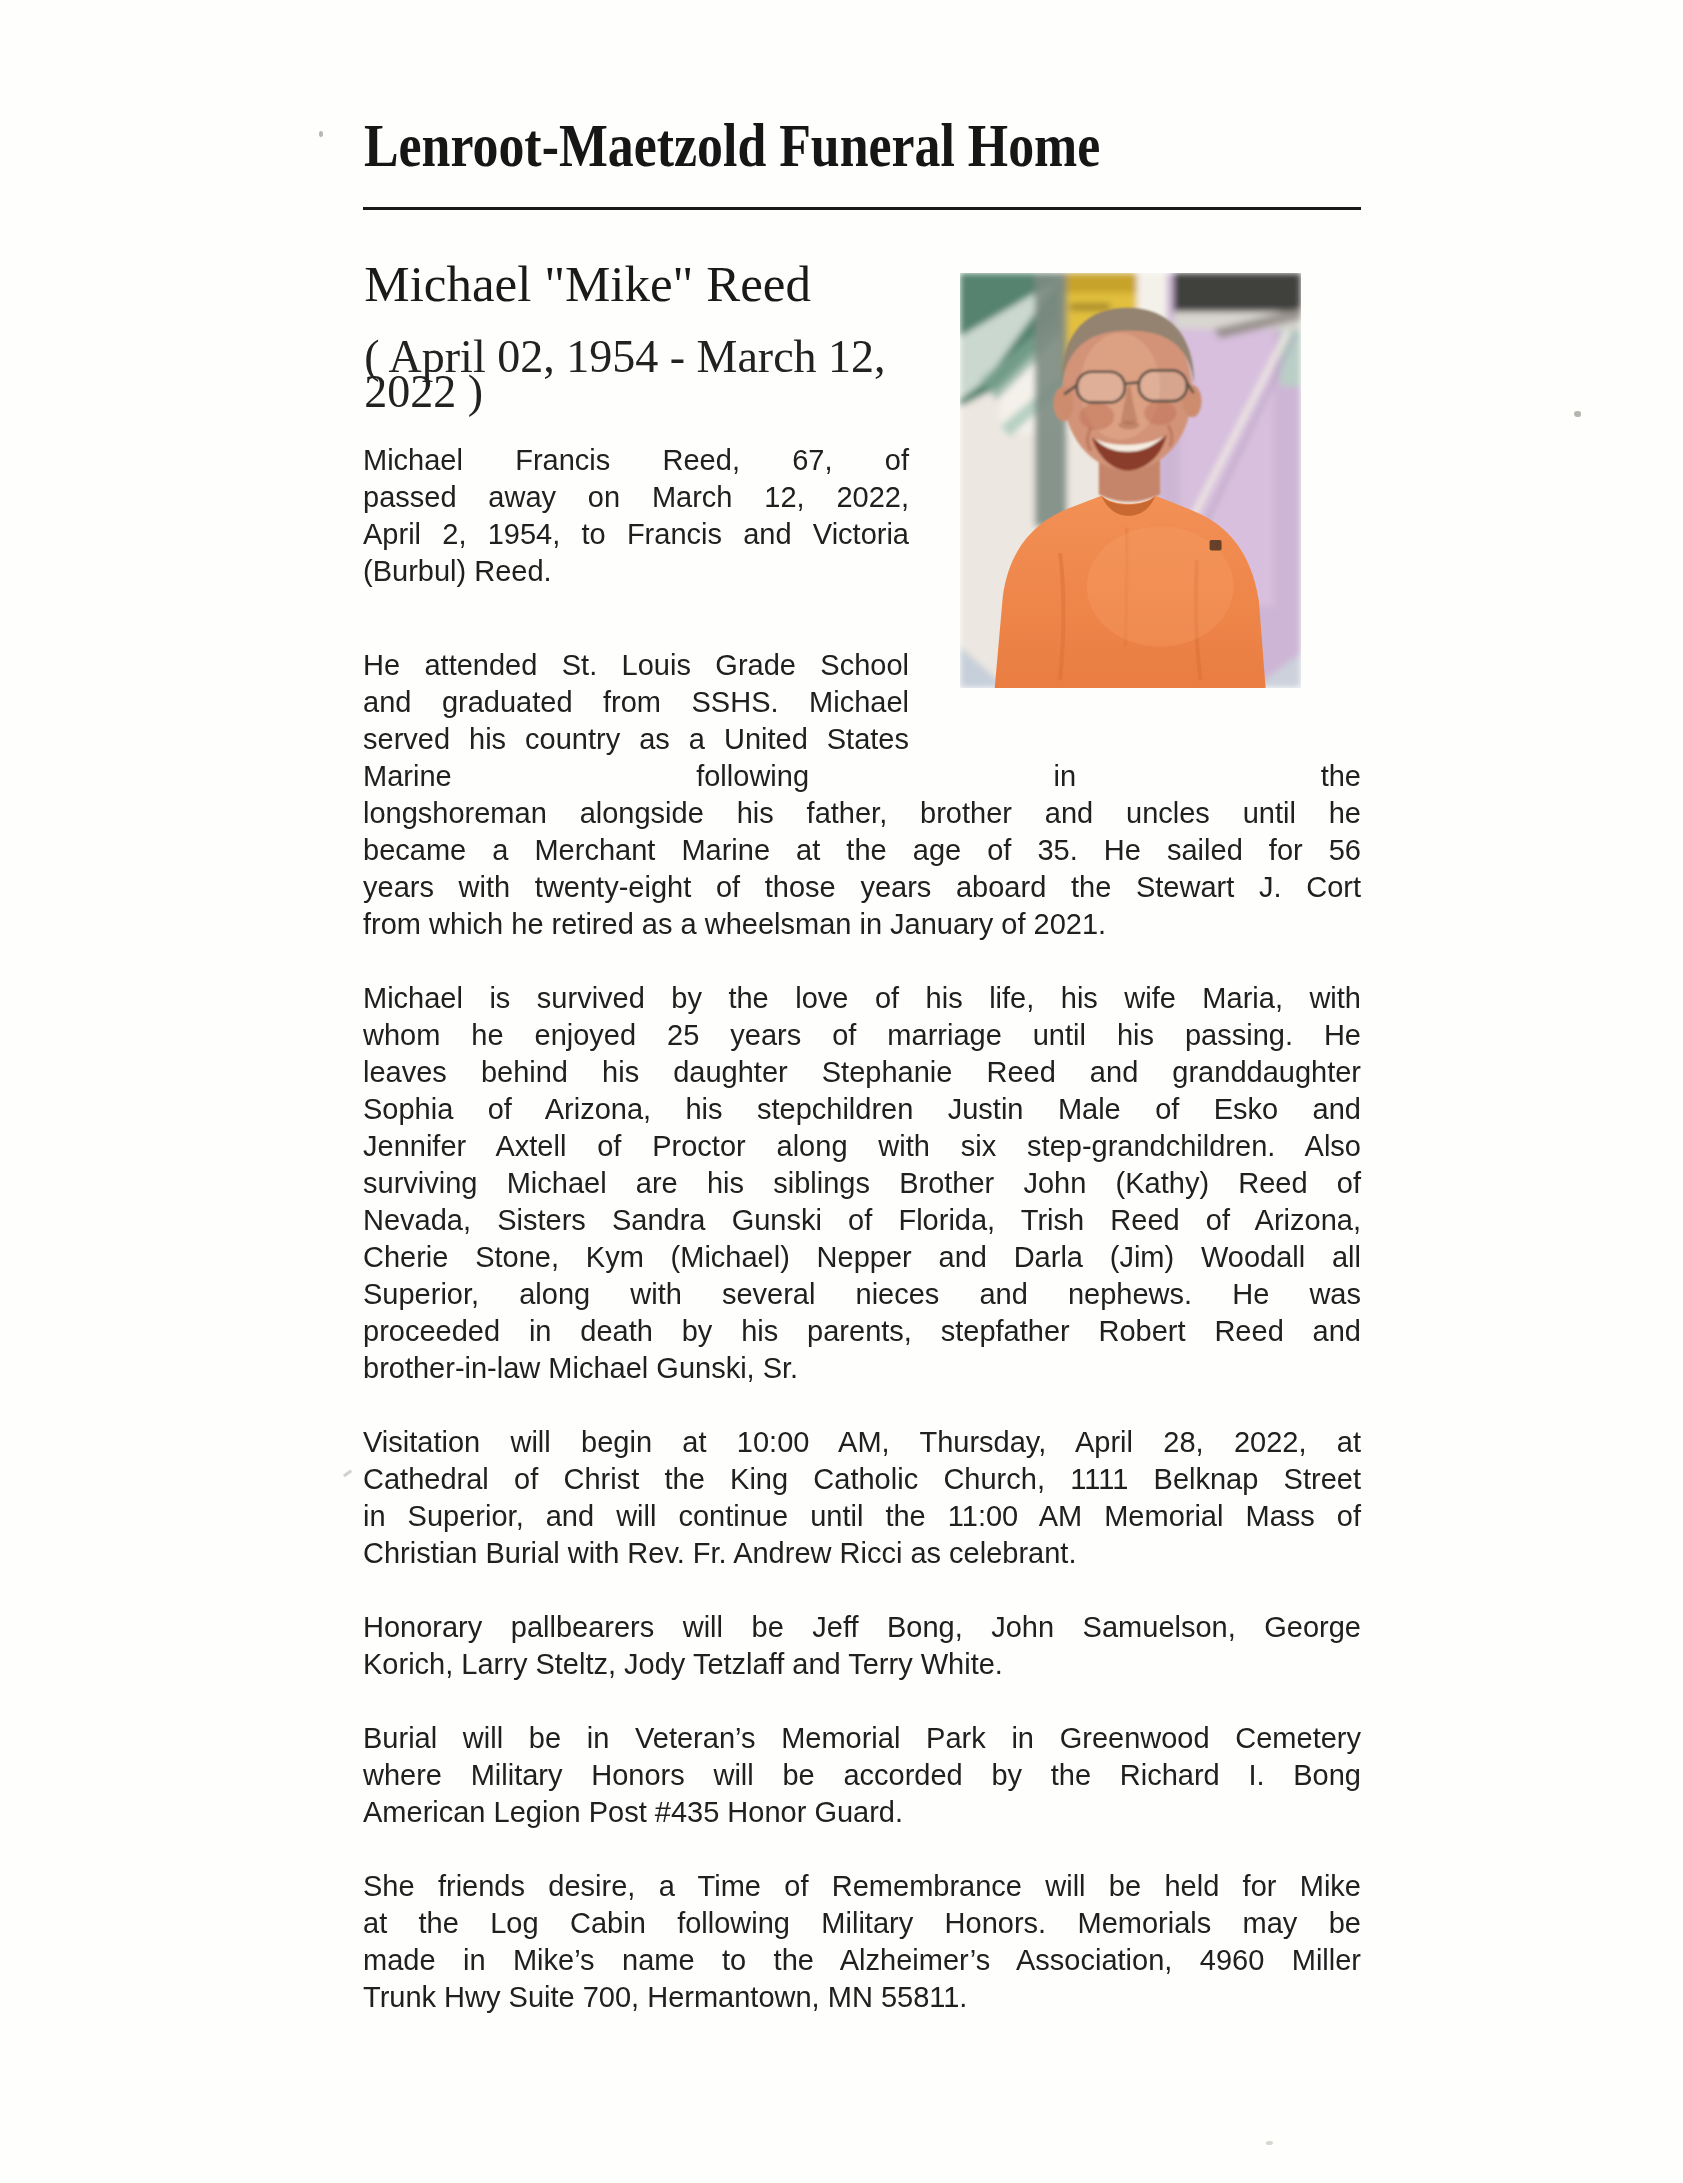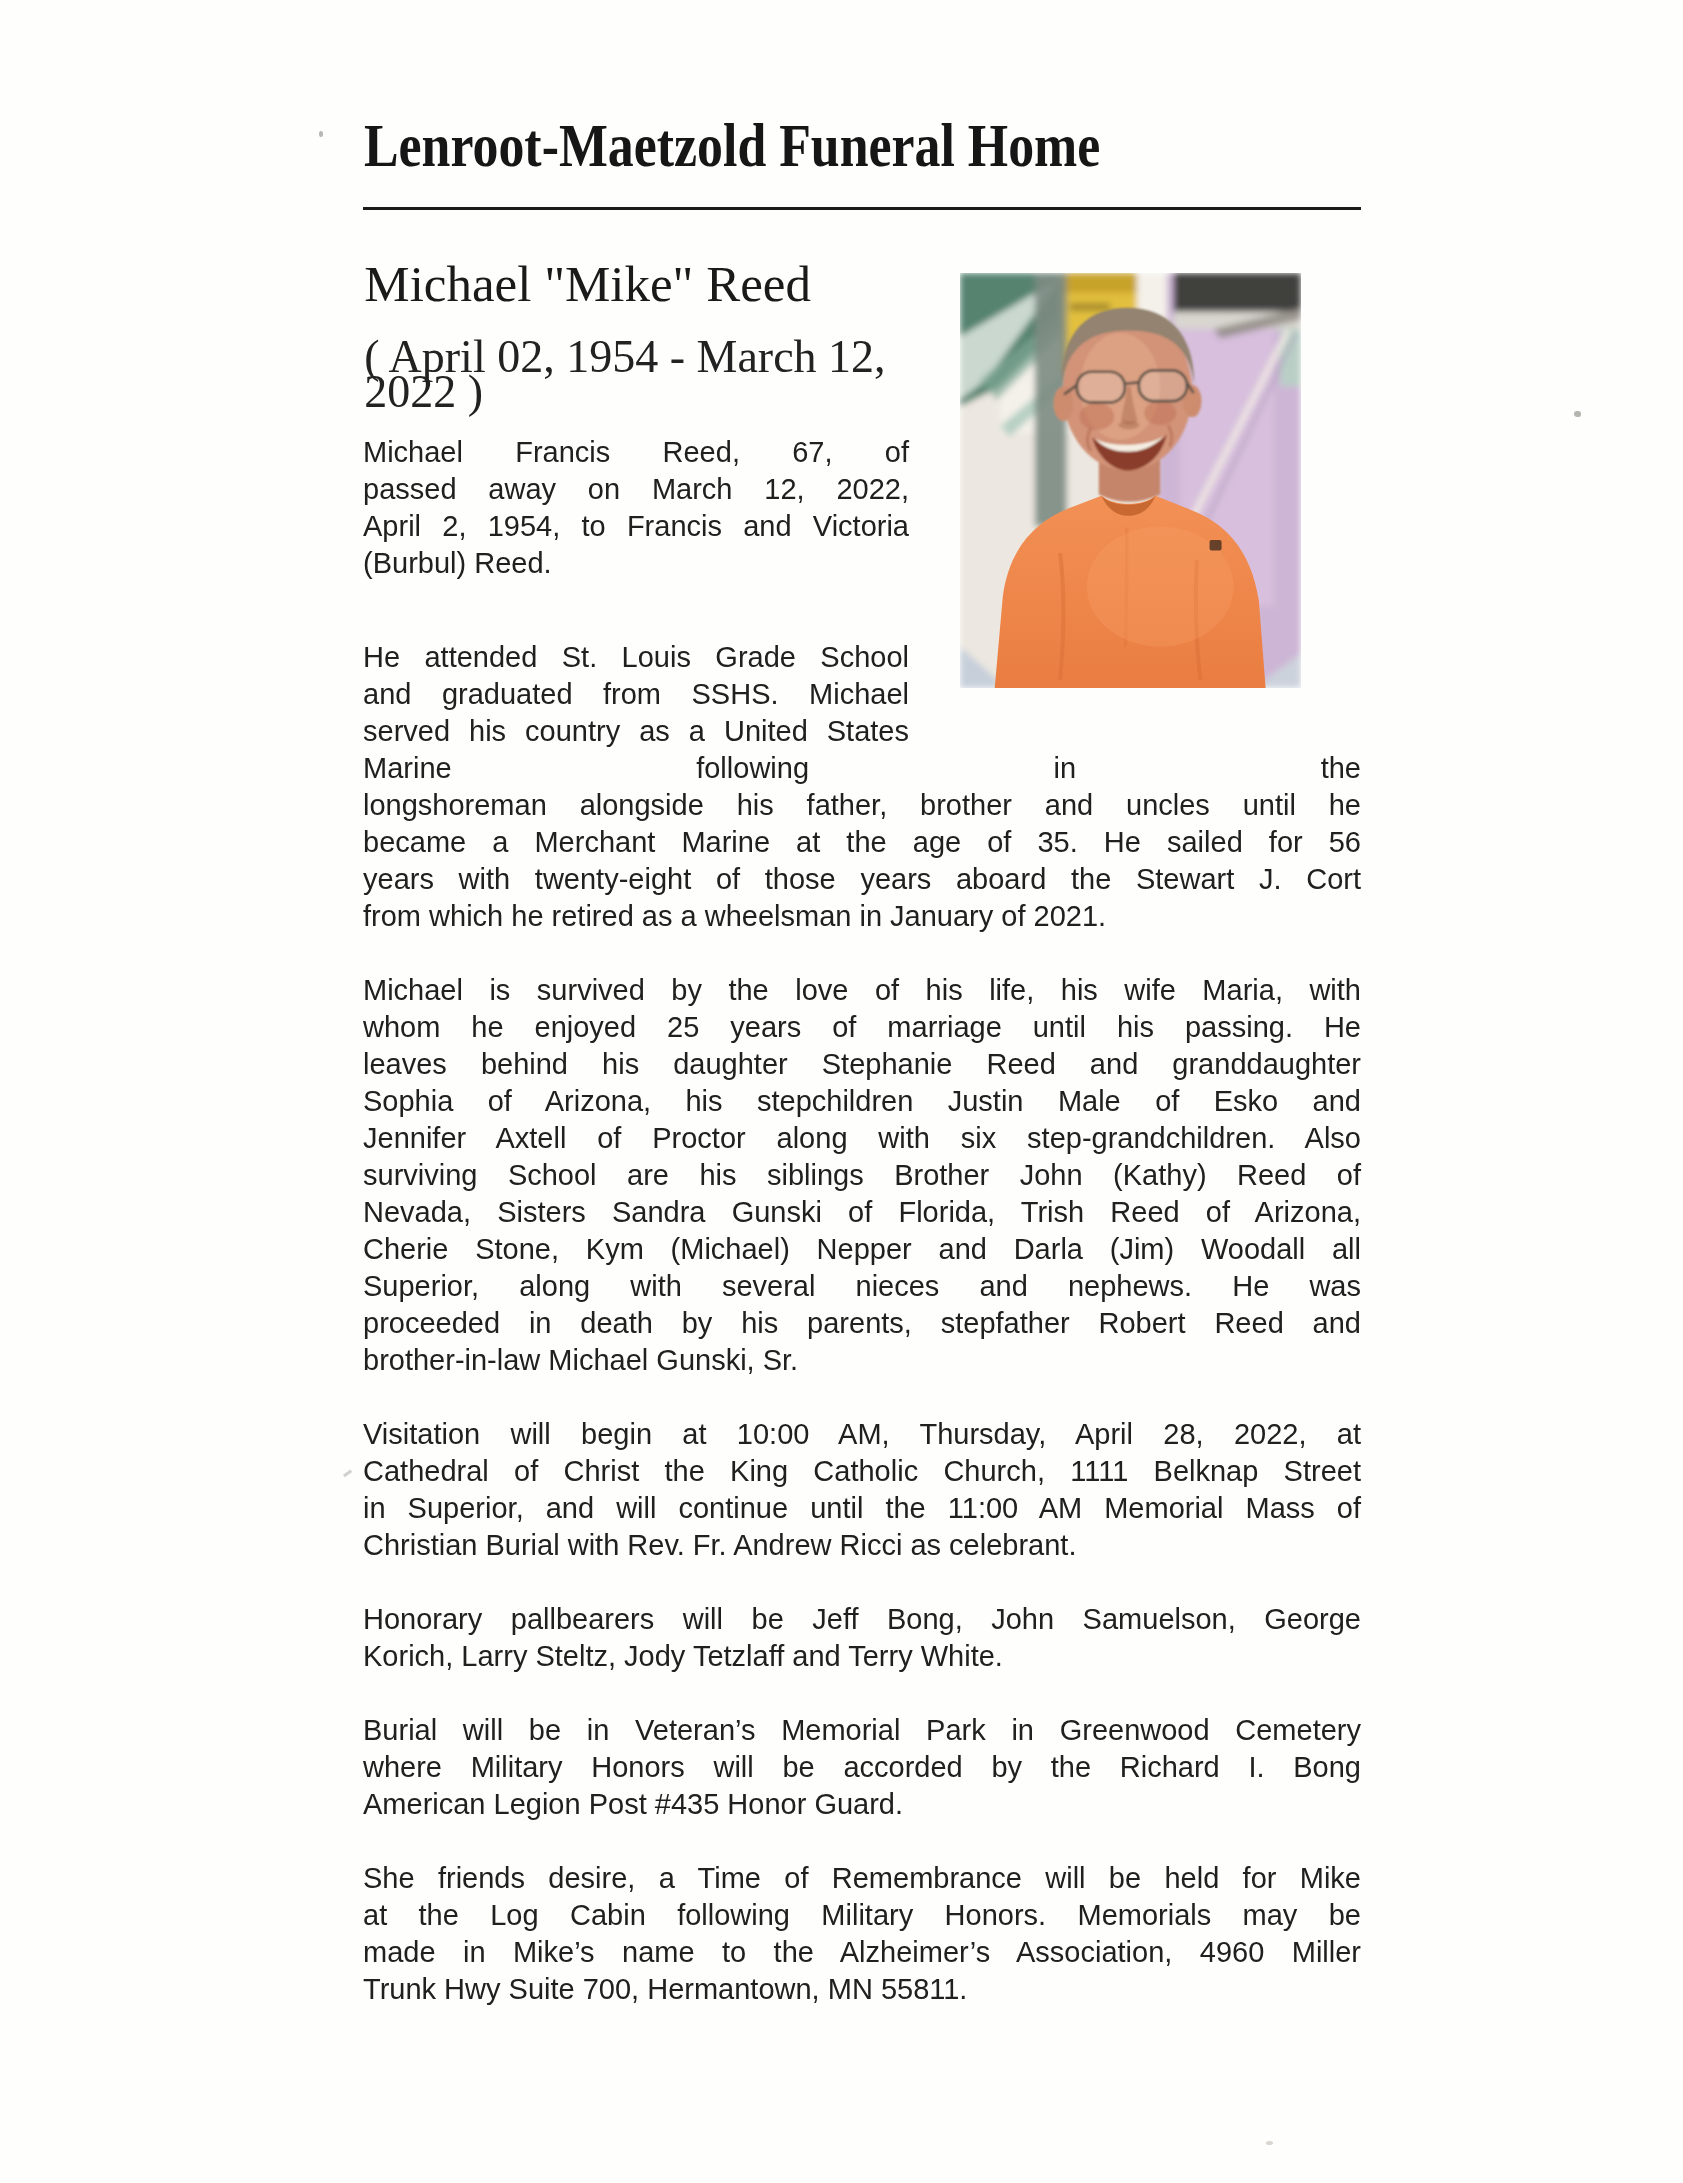--- a/index.html
+++ b/index.html
@@ -55,21 +55,21 @@
   }
   .photo-float {
     float: right;
     margin: 63px 60px 0 0;
     padding: 0 0 60px 51px;
   }
   .photo {
     width: 341px; height: 415px;
     display: block;
   }
-  .obit-text { margin-top: 25px; }
+  .obit-text { margin-top: 33px; }
   .para { margin: 0; }
   .para + .para { margin-top: 37px; }
   .para:nth-child(2) { margin-top: 57px; }
   .line {
     font-size: 29px;
     line-height: 37px;
     text-align: justify;
     text-align-last: justify;
     color: #202020;
   }
@@ -207,21 +207,21 @@
             <div class="line">became a Merchant Marine at the age of 35.  He sailed for 56</div>
             <div class="line">years with twenty-eight of those years aboard the Stewart J. Cort</div>
             <div class="line last">from which he retired as a wheelsman in January of 2021.</div>
           </div>
           <div class="para">
             <div class="line">Michael is survived by the love of his life, his wife Maria, with</div>
             <div class="line">whom he enjoyed 25 years of marriage until his passing. He</div>
             <div class="line">leaves behind his daughter Stephanie Reed and granddaughter</div>
             <div class="line">Sophia of Arizona, his stepchildren Justin Male of Esko and</div>
             <div class="line">Jennifer Axtell of Proctor along with six step-grandchildren. Also</div>
-            <div class="line">surviving School are his siblings Brother John (Kathy) Reed of</div>
+            <div class="line">surviving Michael are his siblings Brother John (Kathy) Reed of</div>
             <div class="line">Nevada, Sisters Sandra Gunski of Florida, Trish Reed of Arizona,</div>
             <div class="line">Cherie Stone, Kym (Michael) Nepper and Darla (Jim) Woodall all</div>
             <div class="line">Superior, along with several nieces and nephews. He was</div>
             <div class="line">proceeded in death by his parents, stepfather Robert Reed and</div>
             <div class="line last">brother-in-law Michael Gunski, Sr.</div>
           </div>
           <div class="para">
             <div class="line">Visitation will begin at 10:00 AM, Thursday, April 28, 2022, at</div>
             <div class="line">Cathedral of Christ the King Catholic Church, 1111 Belknap Street</div>
             <div class="line">in Superior, and will continue until the 11:00 AM Memorial Mass of</div>

